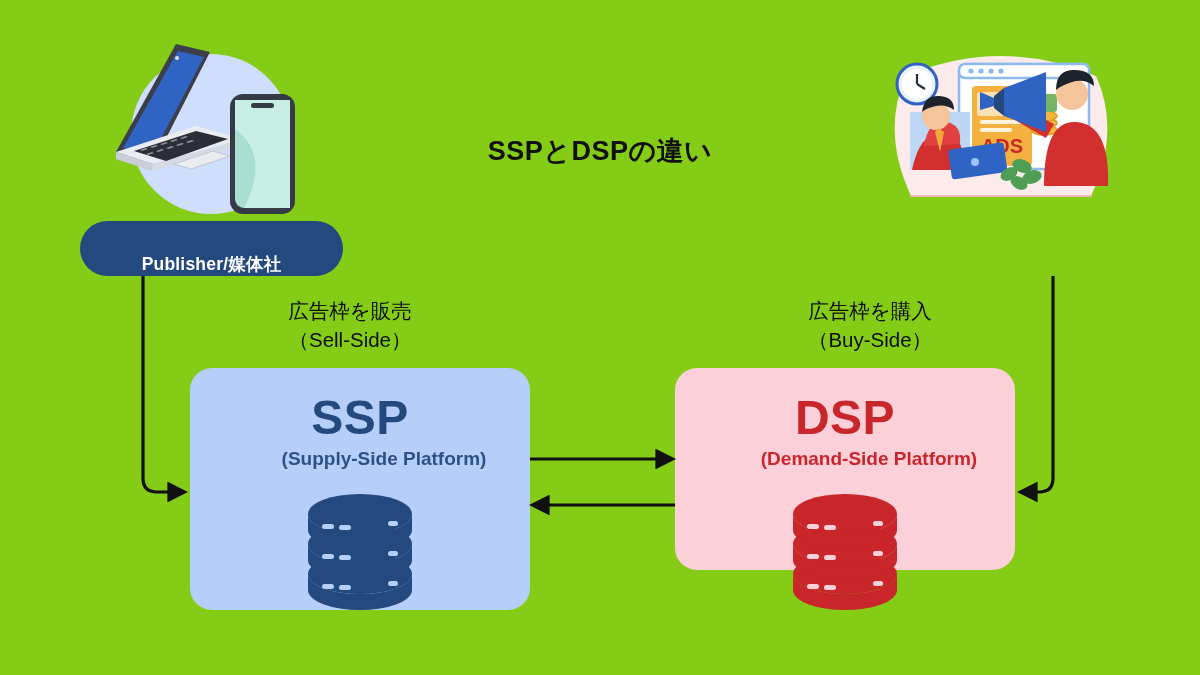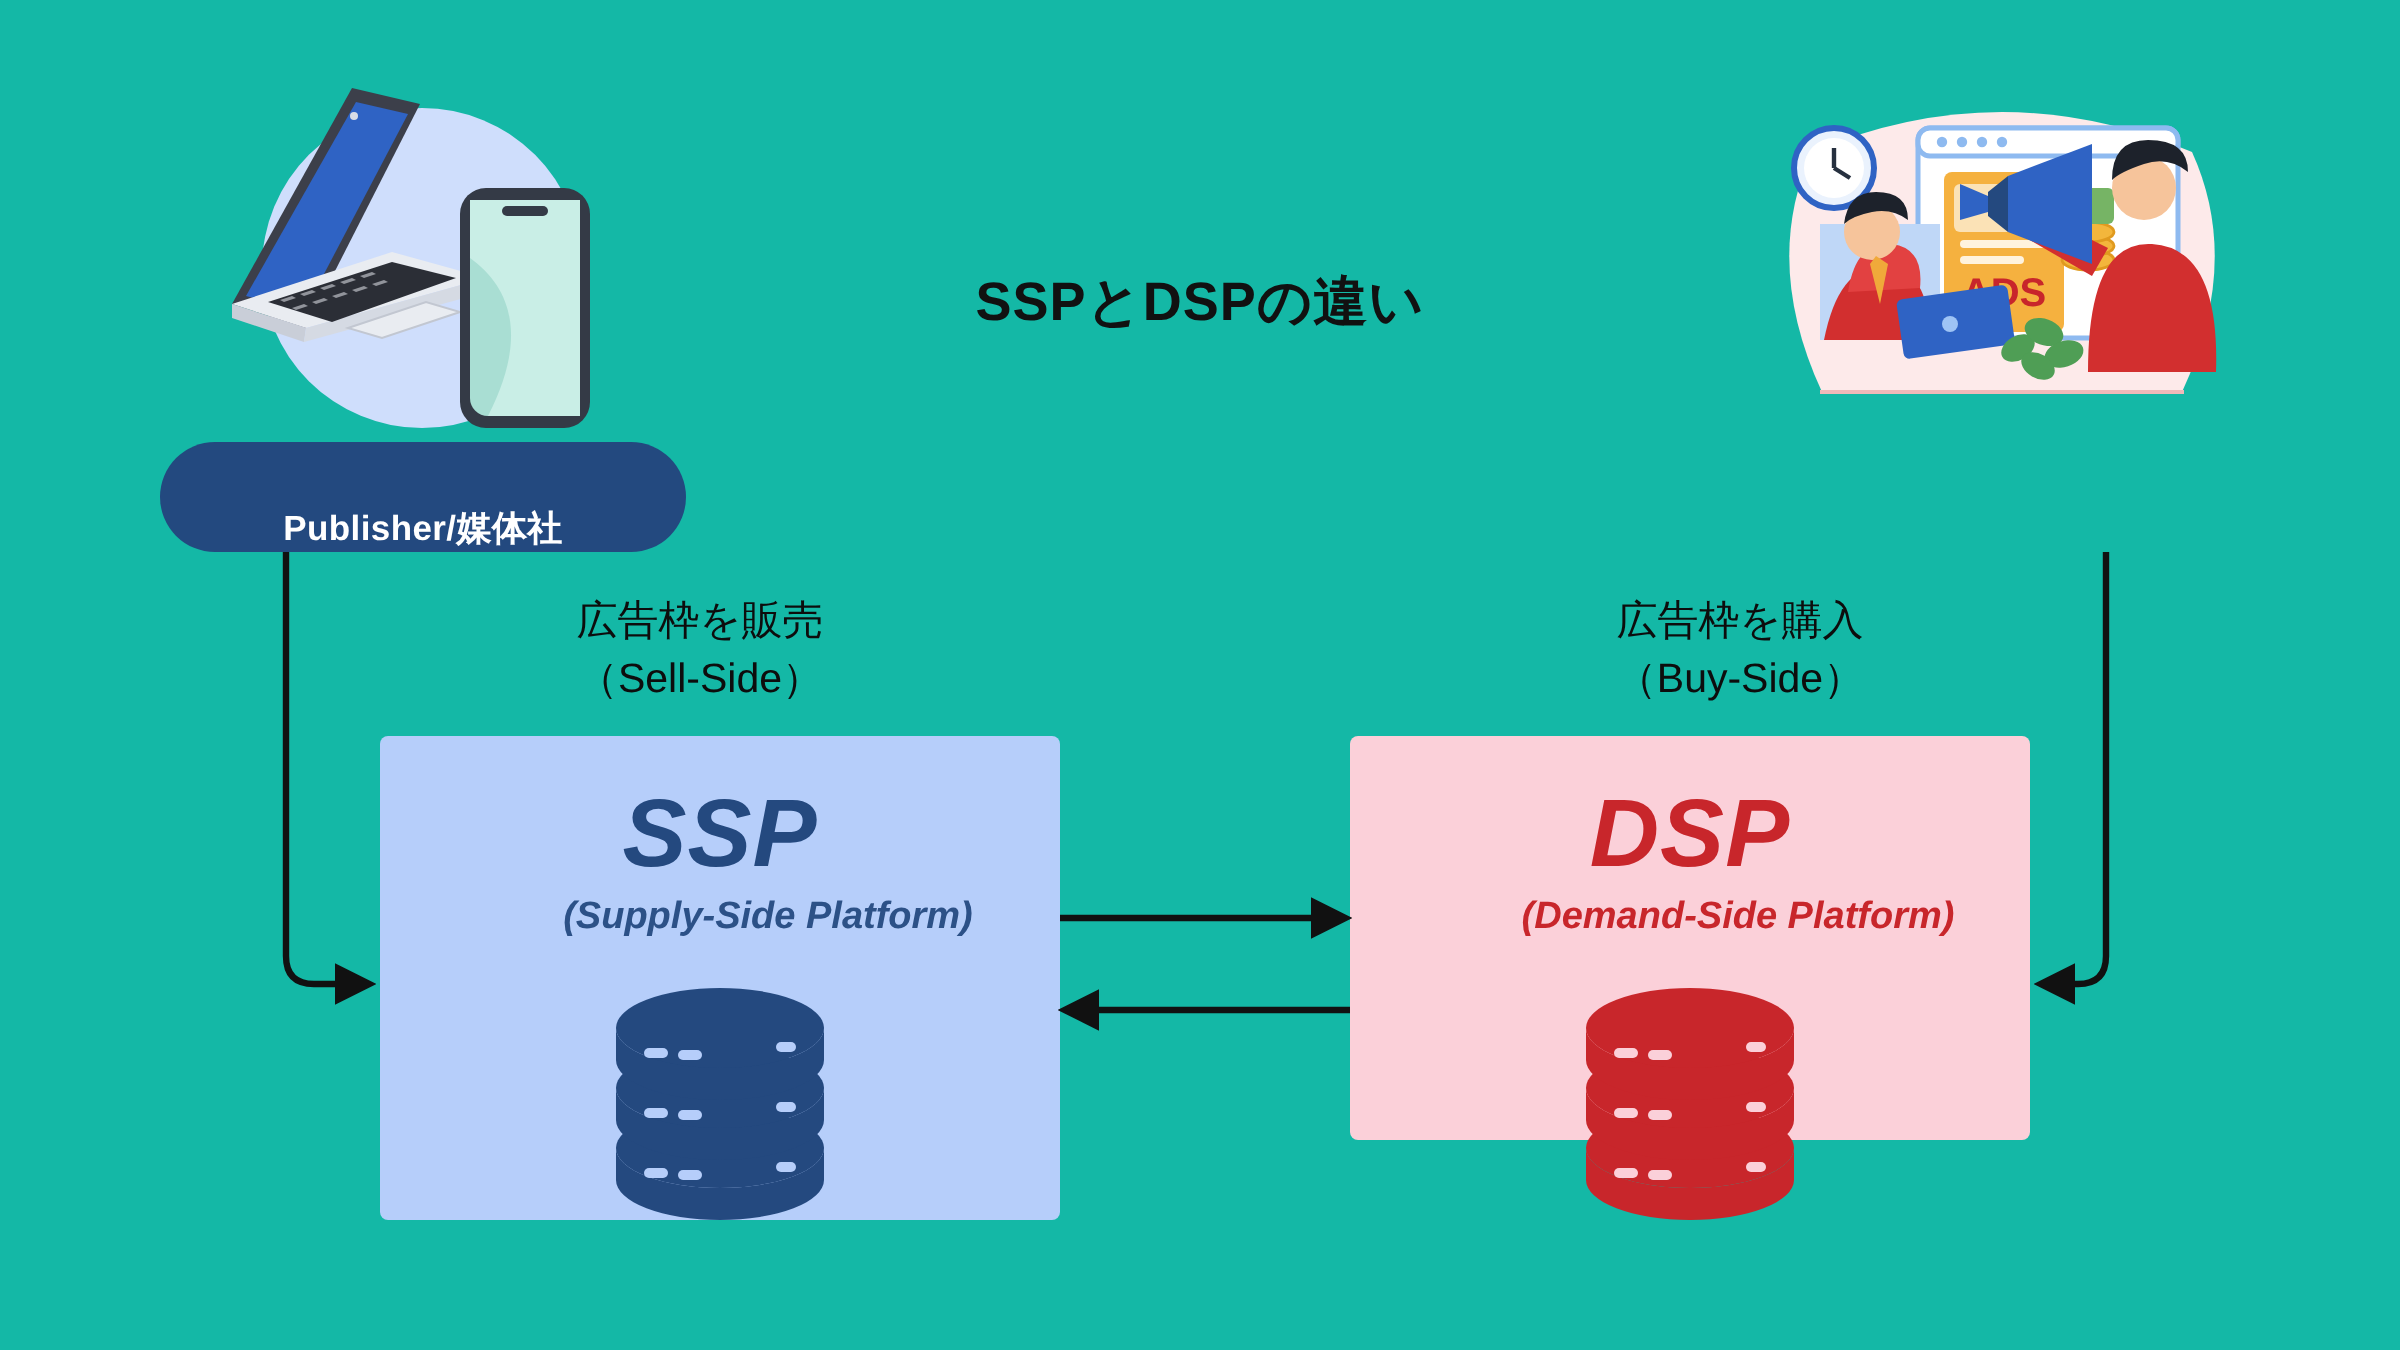--- a/index.html
+++ b/index.html
@@ -2,21 +2,21 @@
 <html><head>
 <meta charset="utf-8">
 <style>
   html,body{margin:0;padding:0;}
   body{
     width:1200px;height:675px;
     background:#ffffff;
     font-family:"Liberation Sans","DejaVu Sans",sans-serif;
     overflow:hidden;
   }
-  #stage{position:relative;width:1200px;height:675px;background:#14b8a6;}
+  #stage{position:relative;width:1200px;height:675px;background:#84cc16;}
 
   
   .title{
     position:absolute;left:0;top:133px;width:1200px;
     text-align:center;
     font-size:27px;font-weight:700;color:#111111;
     letter-spacing:.5px;
   }
 
   
@@ -38,21 +38,21 @@
   .caption{
     position:absolute;text-align:center;
     font-size:20.5px;color:#0d0d0d;line-height:1.42;
     font-weight:400;white-space:nowrap;
   }
   #cap-left{left:200px;top:296px;width:300px;}
   #cap-right{left:720px;top:296px;width:300px;}
 
   
   .platbox{
-    position:absolute;border-radius:4px;font-style:italic;
+    position:absolute;border-radius:22px;
   }
   #box-ssp{left:190px;top:368px;width:340px;height:242px;background:#b6cefa;}
   #box-dsp{left:675px;top:368px;width:340px;height:202px;background:#fbd0d9;}
 
   .plat-abbr{
     position:absolute;left:0;width:100%;top:22px;
     text-align:center;font-size:48px;font-weight:700;letter-spacing:.5px;
   }
   .plat-full{
     position:absolute;left:0;width:100%;top:80px;

